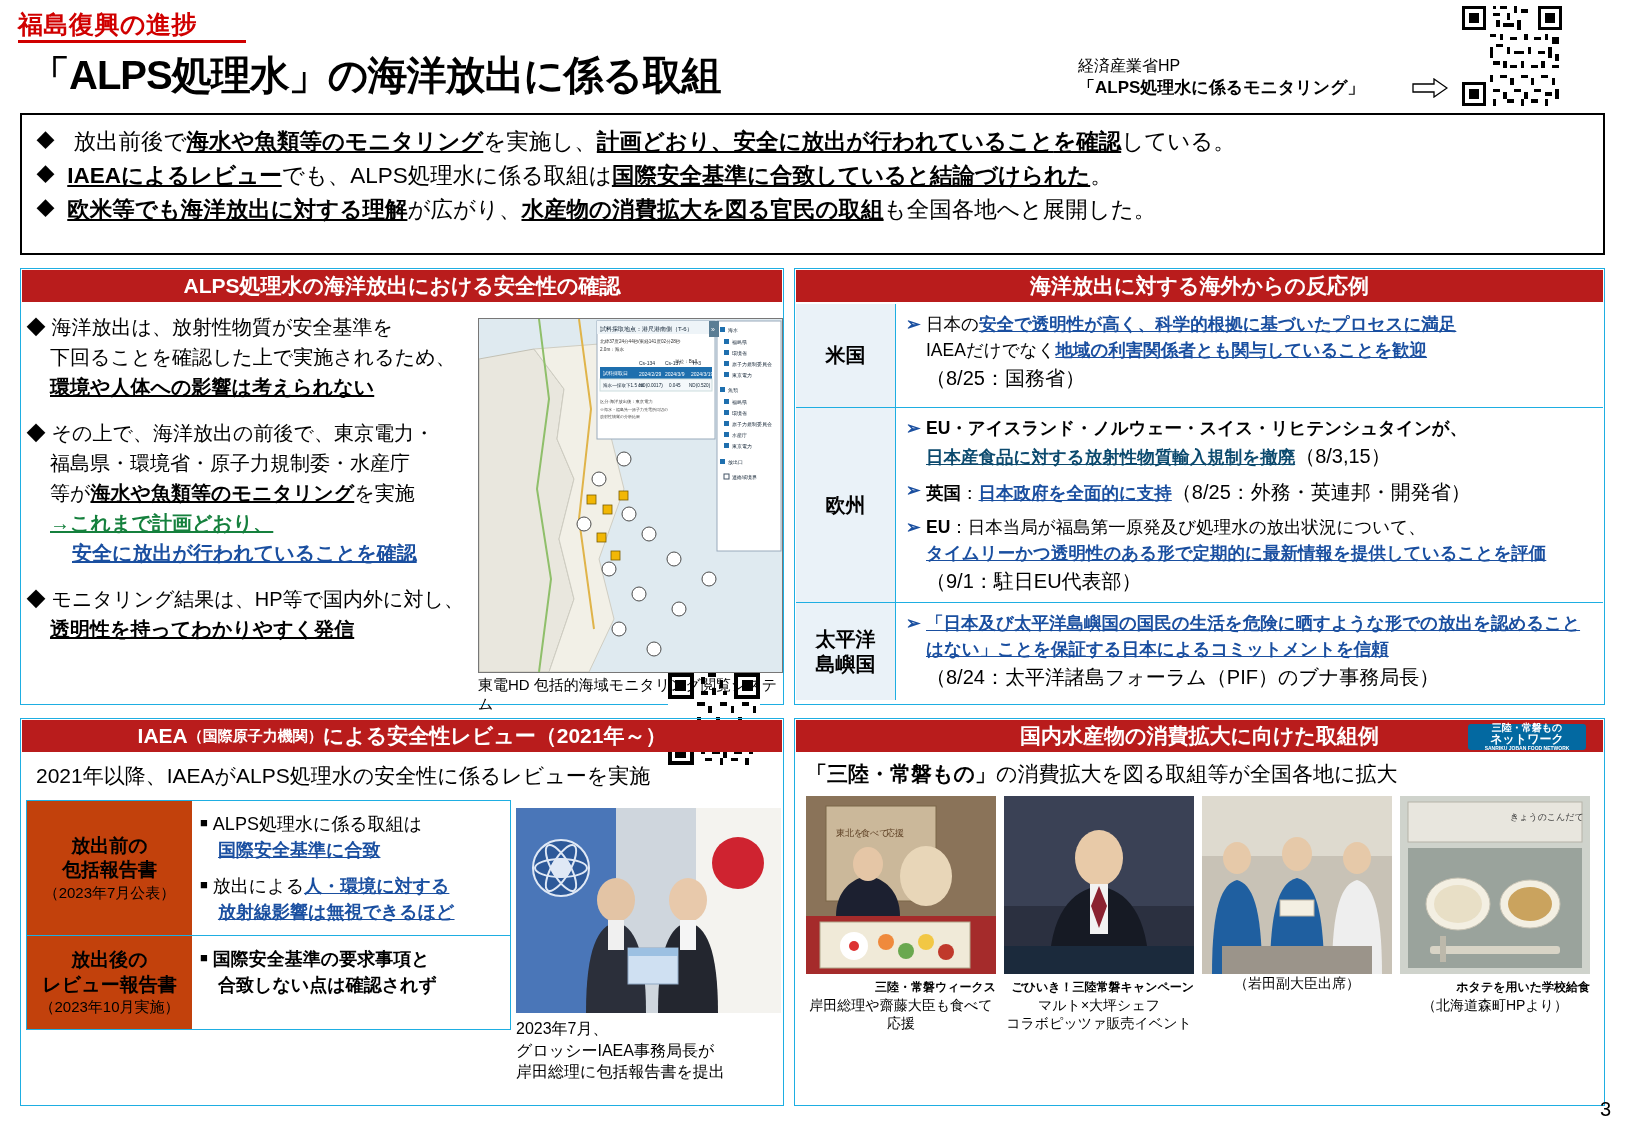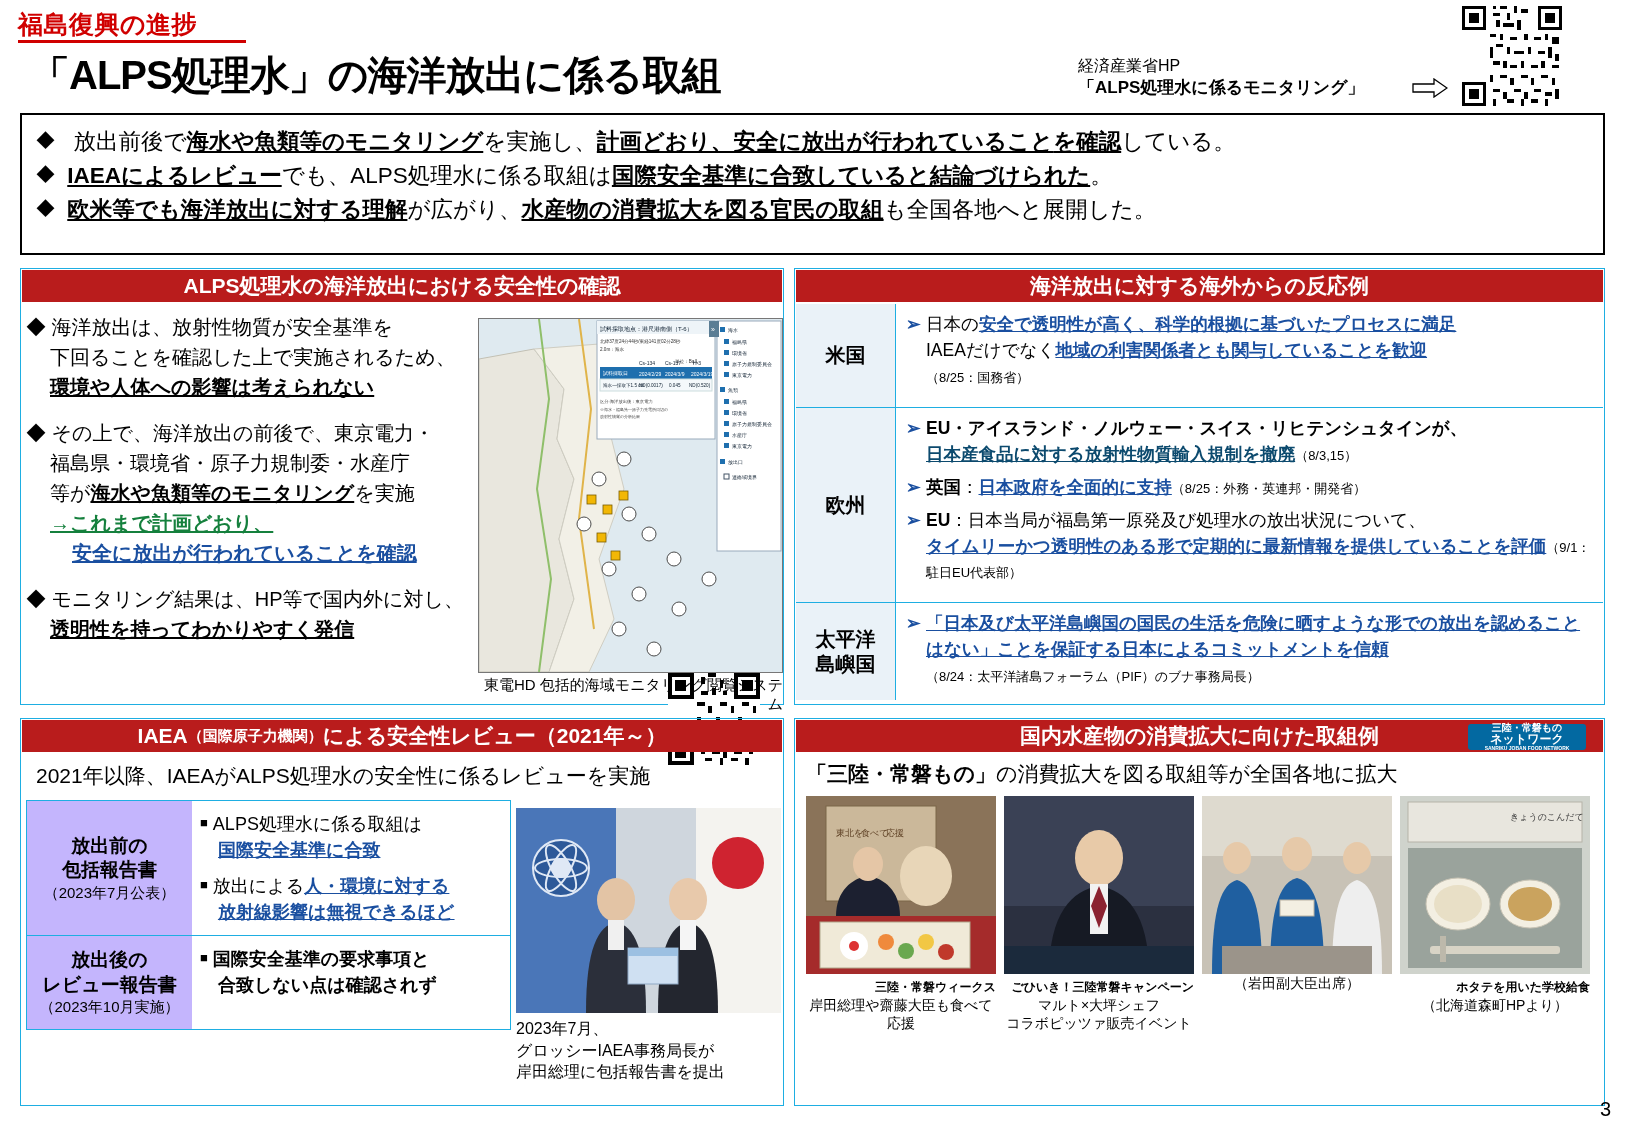--- a/index.html
+++ b/index.html
@@ -65,21 +65,21 @@
 
   .lt-body { position:absolute; left:26px; top:312px; width:470px; font-size:20px; line-height:1.5; }
   .lt-item { margin-bottom:16px; }
 
   .map-img {
     position:absolute; left:478px; top:318px; width:305px; height:355px;
     border:1px solid #777; background:#eef3f7; overflow:hidden;
   }
   .map-caption {
     position:absolute; left:478px; top:676px; width:305px;
-    font-size:15px; text-align:right;
+    font-size:15px; text-align:left;
   }
   .qr-map { position:absolute; left:668px; top:573px; width:92px; height:92px; }
   .long-arrow { position:absolute; left:502px; top:640px; width:110px; height:16px; }
 
   
   #p-right-top { left:794px; top:268px; width:811px; height:437px; }
   #h-right-top { position:absolute; left:796px; top:270px; width:807px; height:32px; }
 
   .reg-table { position:absolute; left:796px; top:304px; width:807px; }
   .reg-row { display:flex; border-bottom:1px solid #1eaee2; }
@@ -87,32 +87,32 @@
   .reg-name {
     width:100px; flex:0 0 100px; background:#eaf2f8;
     display:flex; align-items:center; justify-content:center;
     font-size:20px; font-weight:bold; text-align:center; line-height:1.25;
     border-right:1px solid #1eaee2;
   }
   .reg-content { padding:8px 8px 8px 10px; font-size:17.5px; line-height:1.48; flex:1; }
   .bullet-row { display:flex; margin-bottom:7px; }
   .bullet-row:last-child { margin-bottom:0; }
   .arrw { flex:0 0 20px; color:#1a4fa0; font-weight:bold; }
-  .note { font-size:13px; }
+  .note { font-size:20px; }
 
   
   #p-left-bot { left:20px; top:718px; width:764px; height:388px; }
   #h-left-bot { position:absolute; left:22px; top:720px; width:760px; height:32px; }
 
   .iaea-lead { position:absolute; left:36px; top:762px; font-size:21px; }
   .iaea-table { position:absolute; left:26px; top:800px; width:485px; }
   .iaea-row { display:flex; border:1px solid #1eaee2; border-bottom:none; }
   .iaea-row:last-child { border-bottom:1px solid #1eaee2; }
   .iaea-name {
-    width:165px; flex:0 0 165px; background:#c4b5fd;
+    width:165px; flex:0 0 165px; background:#c2410c;
     display:flex; flex-direction:column; align-items:center; justify-content:center;
     font-size:19px; font-weight:bold; text-align:center; line-height:1.3; padding:8px 2px;
   }
   .iaea-name .sub { font-size:15px; font-weight:normal; }
   .iaea-content { padding:10px 8px; font-size:18px; line-height:1.45; flex:1; }
   .sq { font-size:13px; vertical-align:3px; padding-right:5px; }
 
   .iaea-photo {
     position:absolute; left:516px; top:808px; width:265px; height:205px;
     overflow:hidden; background:#2a3f6b;

